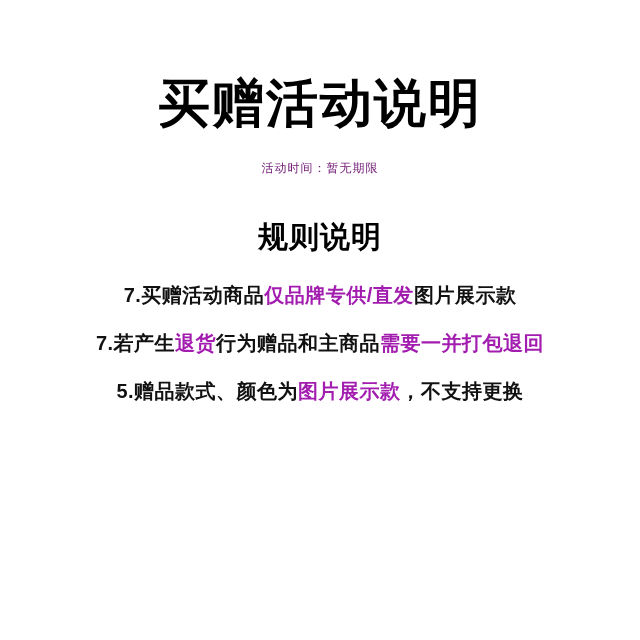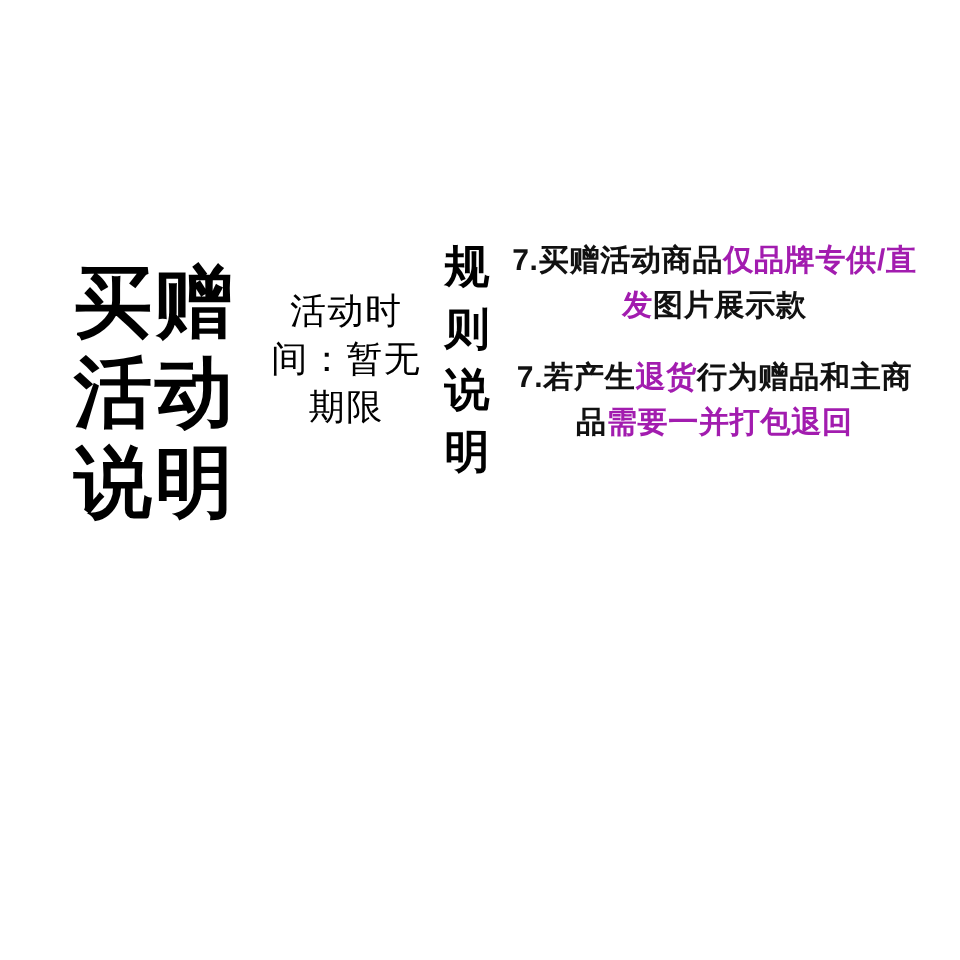--- a/index.html
+++ b/index.html
@@ -13,42 +13,42 @@
     font-family: "Liberation Sans", "DejaVu Sans", sans-serif;
     color: #1a1a1a;
     overflow: hidden;
   }
   .page {
     width: 640px;
     height: 452px;
     box-sizing: border-box;
     padding: 0 28px;
     display: flex;
-    flex-direction: row;
+    flex-direction: column;
     align-items: center;
   }
   .main-title {
     margin-top: 74px;
     font-size: 52px;
     font-weight: 700;
     letter-spacing: 2px;
     line-height: 1.15;
     color: #000000;
     text-align: center;
   }
   .subtitle {
     margin-top: 26px;
-    font-size: 24px;
+    font-size: 12px;
     font-weight: 500;
-    color: #000000;
+    color: #701a75;
     letter-spacing: 1px;
     text-align: center;
   }
   .section-title {
-    margin-top: 28px;
+    margin-top: 40px;
     font-size: 30px;
     font-weight: 700;
     color: #000000;
     letter-spacing: 1px;
     text-align: center;
   }
   .rules {
     margin-top: 22px;
     width: 100%;
     display: flex;
@@ -92,18 +92,21 @@
 
     <div class="rule">
       <span>7.买赠活动商品</span><span class="hl">仅品牌专供/直发</span><span>图片展示款</span>
     </div>
 
 
     <div class="rule">
       <span>7.若产生</span><span class="hl">退货</span><span>行为赠品和主商品</span><span class="hl">需要一并打包退回</span>
     </div>
 
+    <div class="rule">
+      <span>5.赠品款式、颜色为</span><span class="hl">图片展示款</span><span>，不支持更换</span>
+    </div>
 
   </div>
 
   <div class="spacer"></div>
 
 </div>
 
 </body></html>

